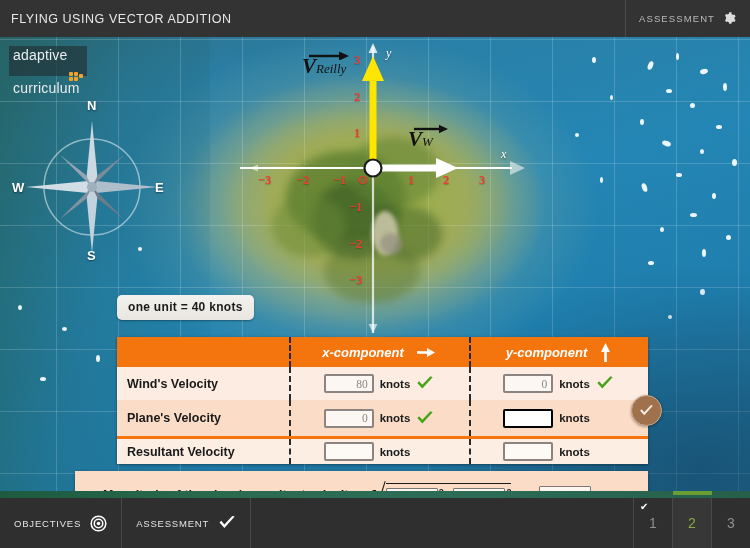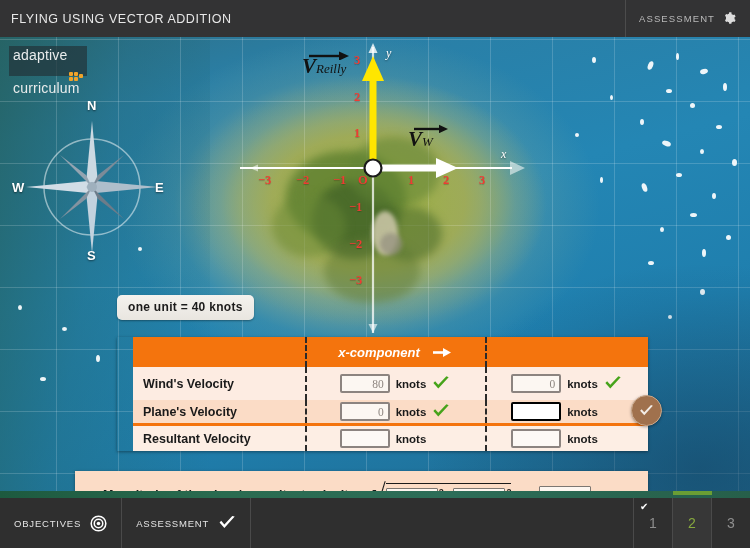--- a/index.html
+++ b/index.html
@@ -130,30 +130,30 @@
     color:#1b1b1b; font-size:12px; font-weight:bold;
     box-shadow:0 1px 2px rgba(0,0,0,.35);
     letter-spacing:.3px;
   }
 
   
   .tbl {
     position:absolute; left:117px; top:300px; width:531px; z-index:12;
     box-shadow:0 1px 3px rgba(0,0,0,.4);
   }
-  .tbl-row { display:flex; align-items:center; position:relative;margin-left:16px; }
+  .tbl-row { display:flex; align-items:center; position:relative; }
   .tbl-head { background:#f4740d; height:30px; }
   .tbl-head .c { color:#fff; font-weight:bold; font-size:13px; font-style:italic; }
   .c0 { width:172px; padding-left:10px; }
   .c1 { width:180px; display:flex; align-items:center; justify-content:center; gap:7px;}
   .c2 { flex:1; display:flex; align-items:center; justify-content:center; gap:7px;}
   .tbl-head .c1, .tbl-head .c2 { justify-content:center; gap:13px; }
 
   .row-a { background:#fdece2; height:33px; }
-  .row-b { background:#fbdcc6; height:23px; }
+  .row-b { background:#fbdcc6; height:36px; }
   .row-c { background:#fdeee4; height:28px; border-top:3px solid #f4740d; }
   .rowlabel { font-size:12.5px; font-weight:bold; color:#1a1a1a; }
 
   .vdash {
     position:absolute; top:0; bottom:0; width:0;
     border-left:2px dashed #2a2a2a;
   }
   .d1 { left:172px; }
   .d2 { left:352px; }
 
@@ -407,20 +407,27 @@
         <div class="vdash d1"></div>
         <div class="vdash d2"></div>
         <div class="c0 c"></div>
         <div class="c1 c">
           <span>x-component</span>
           <svg width="19" height="11" viewBox="0 0 19 11">
             <line x1="0" y1="5.5" x2="12" y2="5.5" stroke="#fff" stroke-width="2.6"></line>
             <polygon points="18,5.5 10,1 10,10" fill="#fff"></polygon>
           </svg>
         </div>
+        <div class="c2 c">
+          <span>y-component</span>
+          <svg width="11" height="19" viewBox="0 0 11 19">
+            <line x1="5.5" y1="19" x2="5.5" y2="7" stroke="#fff" stroke-width="2.6"></line>
+            <polygon points="5.5,0 1,9 10,9" fill="#fff"></polygon>
+          </svg>
+        </div>
       </div>
 
       <div class="tbl-row row-a">
         <div class="vdash d1"></div>
         <div class="vdash d2"></div>
         <div class="c0 rowlabel">Wind's Velocity</div>
         <div class="c1">
           <div class="fieldwrap">
             <div class="field">80</div>
             <span class="knots">knots</span>

